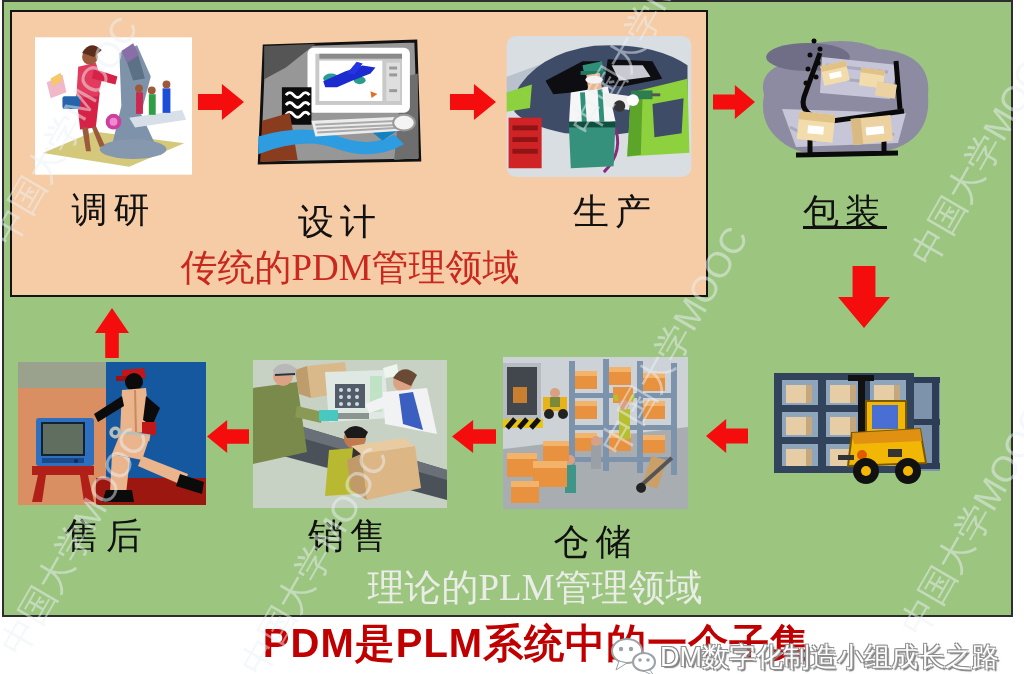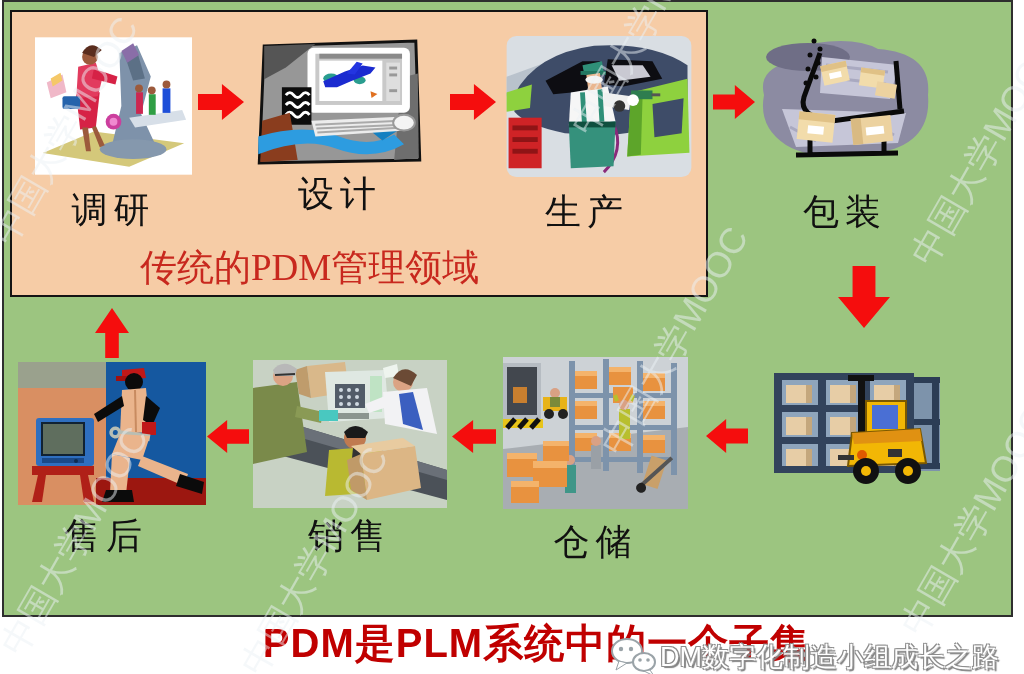--- a/index.html
+++ b/index.html
@@ -13,21 +13,21 @@
   .pdm-box{position:absolute;left:10px;top:10px;width:698px;height:287px;
            background:#F6CCA6;border:2px solid #141414;box-sizing:border-box;z-index:1;}
 
   .illus{position:absolute;z-index:5;}
   .illus svg{display:block;width:100%;height:100%;}
 
   .stage-label{position:absolute;z-index:6;text-align:center;color:#111111;
                font-family:"Liberation Serif", serif;font-size:36px;letter-spacing:6px;
                line-height:40px;white-space:nowrap;}
 
-  .domain-label{position:absolute;z-index:6;
+  .domain-label{position:absolute;z-index:6;text-align:center;
                 font-family:"Liberation Serif", serif;font-size:37px;
                 white-space:nowrap;line-height:40px;}
 
   .main-title{position:absolute;left:0;top:620px;width:1024px;z-index:7;
               text-align:center;font-weight:bold;font-size:40px;line-height:46px;
               transform:translateX(25px);letter-spacing:1px;
               font-family:"Liberation Sans", sans-serif;}
 
   .arrow{position:absolute;background:#F50D0D;z-index:4;}
   .arr-right{clip-path:polygon(0% 28%,52% 28%,52% 0%,100% 50%,52% 100%,52% 72%,0% 72%);}
@@ -399,38 +399,39 @@
       <rect x="118" y="82" width="14" height="8" fill="#333"></rect>
       <rect x="68" y="88" width="16" height="5" fill="#333"></rect>
       <circle cx="96" cy="104" r="13" fill="#111"></circle>
         <circle cx="96" cy="104" r="5" fill="#f2b705"></circle>
       <circle cx="138" cy="104" r="13" fill="#111"></circle>
         <circle cx="138" cy="104" r="5" fill="#f2b705"></circle>
     </svg>
   </div>
 
   <div class="stage-label" style="left:35px;top:190px;width:157px;">调研</div>
-  <div class="stage-label" style="left:256px;top:174px;width:168px;">设计</div>
-  <div class="stage-label" style="left:494px;top:192px;width:186px;">生产</div>
-  <div class="stage-label" style="left:756px;top:192px;width:178px;">包装</div>
+  <div class="stage-label" style="left:256px;top:202px;width:168px;">设计</div>
+  <div class="stage-label" style="left:522px;top:192px;width:186px;">生产</div>
+  <div class="stage-label" style="left:756px;top:192px;width:178px;text-decoration:underline;">包装</div>
   <div class="stage-label" style="left:12px;top:516px;width:188px;">售后</div>
   <div class="stage-label" style="left:253px;top:516px;width:194px;">销售</div>
   <div class="stage-label" style="left:503px;top:516px;width:185px;margin-top:6px;">仓储</div>
 
   <div class="arrow arr-right" style="left:198px;top:84px;width:46px;height:36px;"></div>
   <div class="arrow arr-right" style="left:450px;top:84px;width:46px;height:36px;"></div>
   <div class="arrow arr-right" style="left:713px;top:85px;width:42px;height:34px;"></div>
   <div class="arrow arr-down" style="left:838px;top:266px;width:52px;height:62px;"></div>
   <div class="arrow arr-left" style="left:706px;top:419px;width:42px;height:34px;"></div>
   <div class="arrow arr-left" style="left:452px;top:420px;width:44px;height:33px;"></div>
   <div class="arrow arr-left" style="left:207px;top:420px;width:42px;height:33px;"></div>
   <div class="arrow arr-up" style="left:95px;top:308px;width:34px;height:50px;"></div>
 
   <div class="domain-label" style="left:140px;top:248px;width:420px;color:#C8281E;">传统的PDM管理领域</div>
 
+  <div class="domain-label" style="left:325px;top:568px;width:420px;color:#EAEDE7;">理论的PLM管理领域</div>
 
   <div class="main-title" style="color:#C00000;">PDM是PLM系统中的一个子集</div>
 
   <div class="mooc-wm" style="left:-20px;top:230px;">中国大学MOOC</div>
   <div class="mooc-wm" style="left:560px;top:120px;">中国大学MOOC</div>
   <div class="mooc-wm" style="left:900px;top:250px;">中国大学MOOC</div>
   <div class="mooc-wm" style="left:-10px;top:640px;">中国大学MOOC</div>
   <div class="mooc-wm" style="left:230px;top:660px;">中国大学MOOC</div>
   <div class="mooc-wm" style="left:590px;top:440px;">中国大学MOOC</div>
   <div class="mooc-wm" style="left:890px;top:620px;">中国大学MOOC</div>

